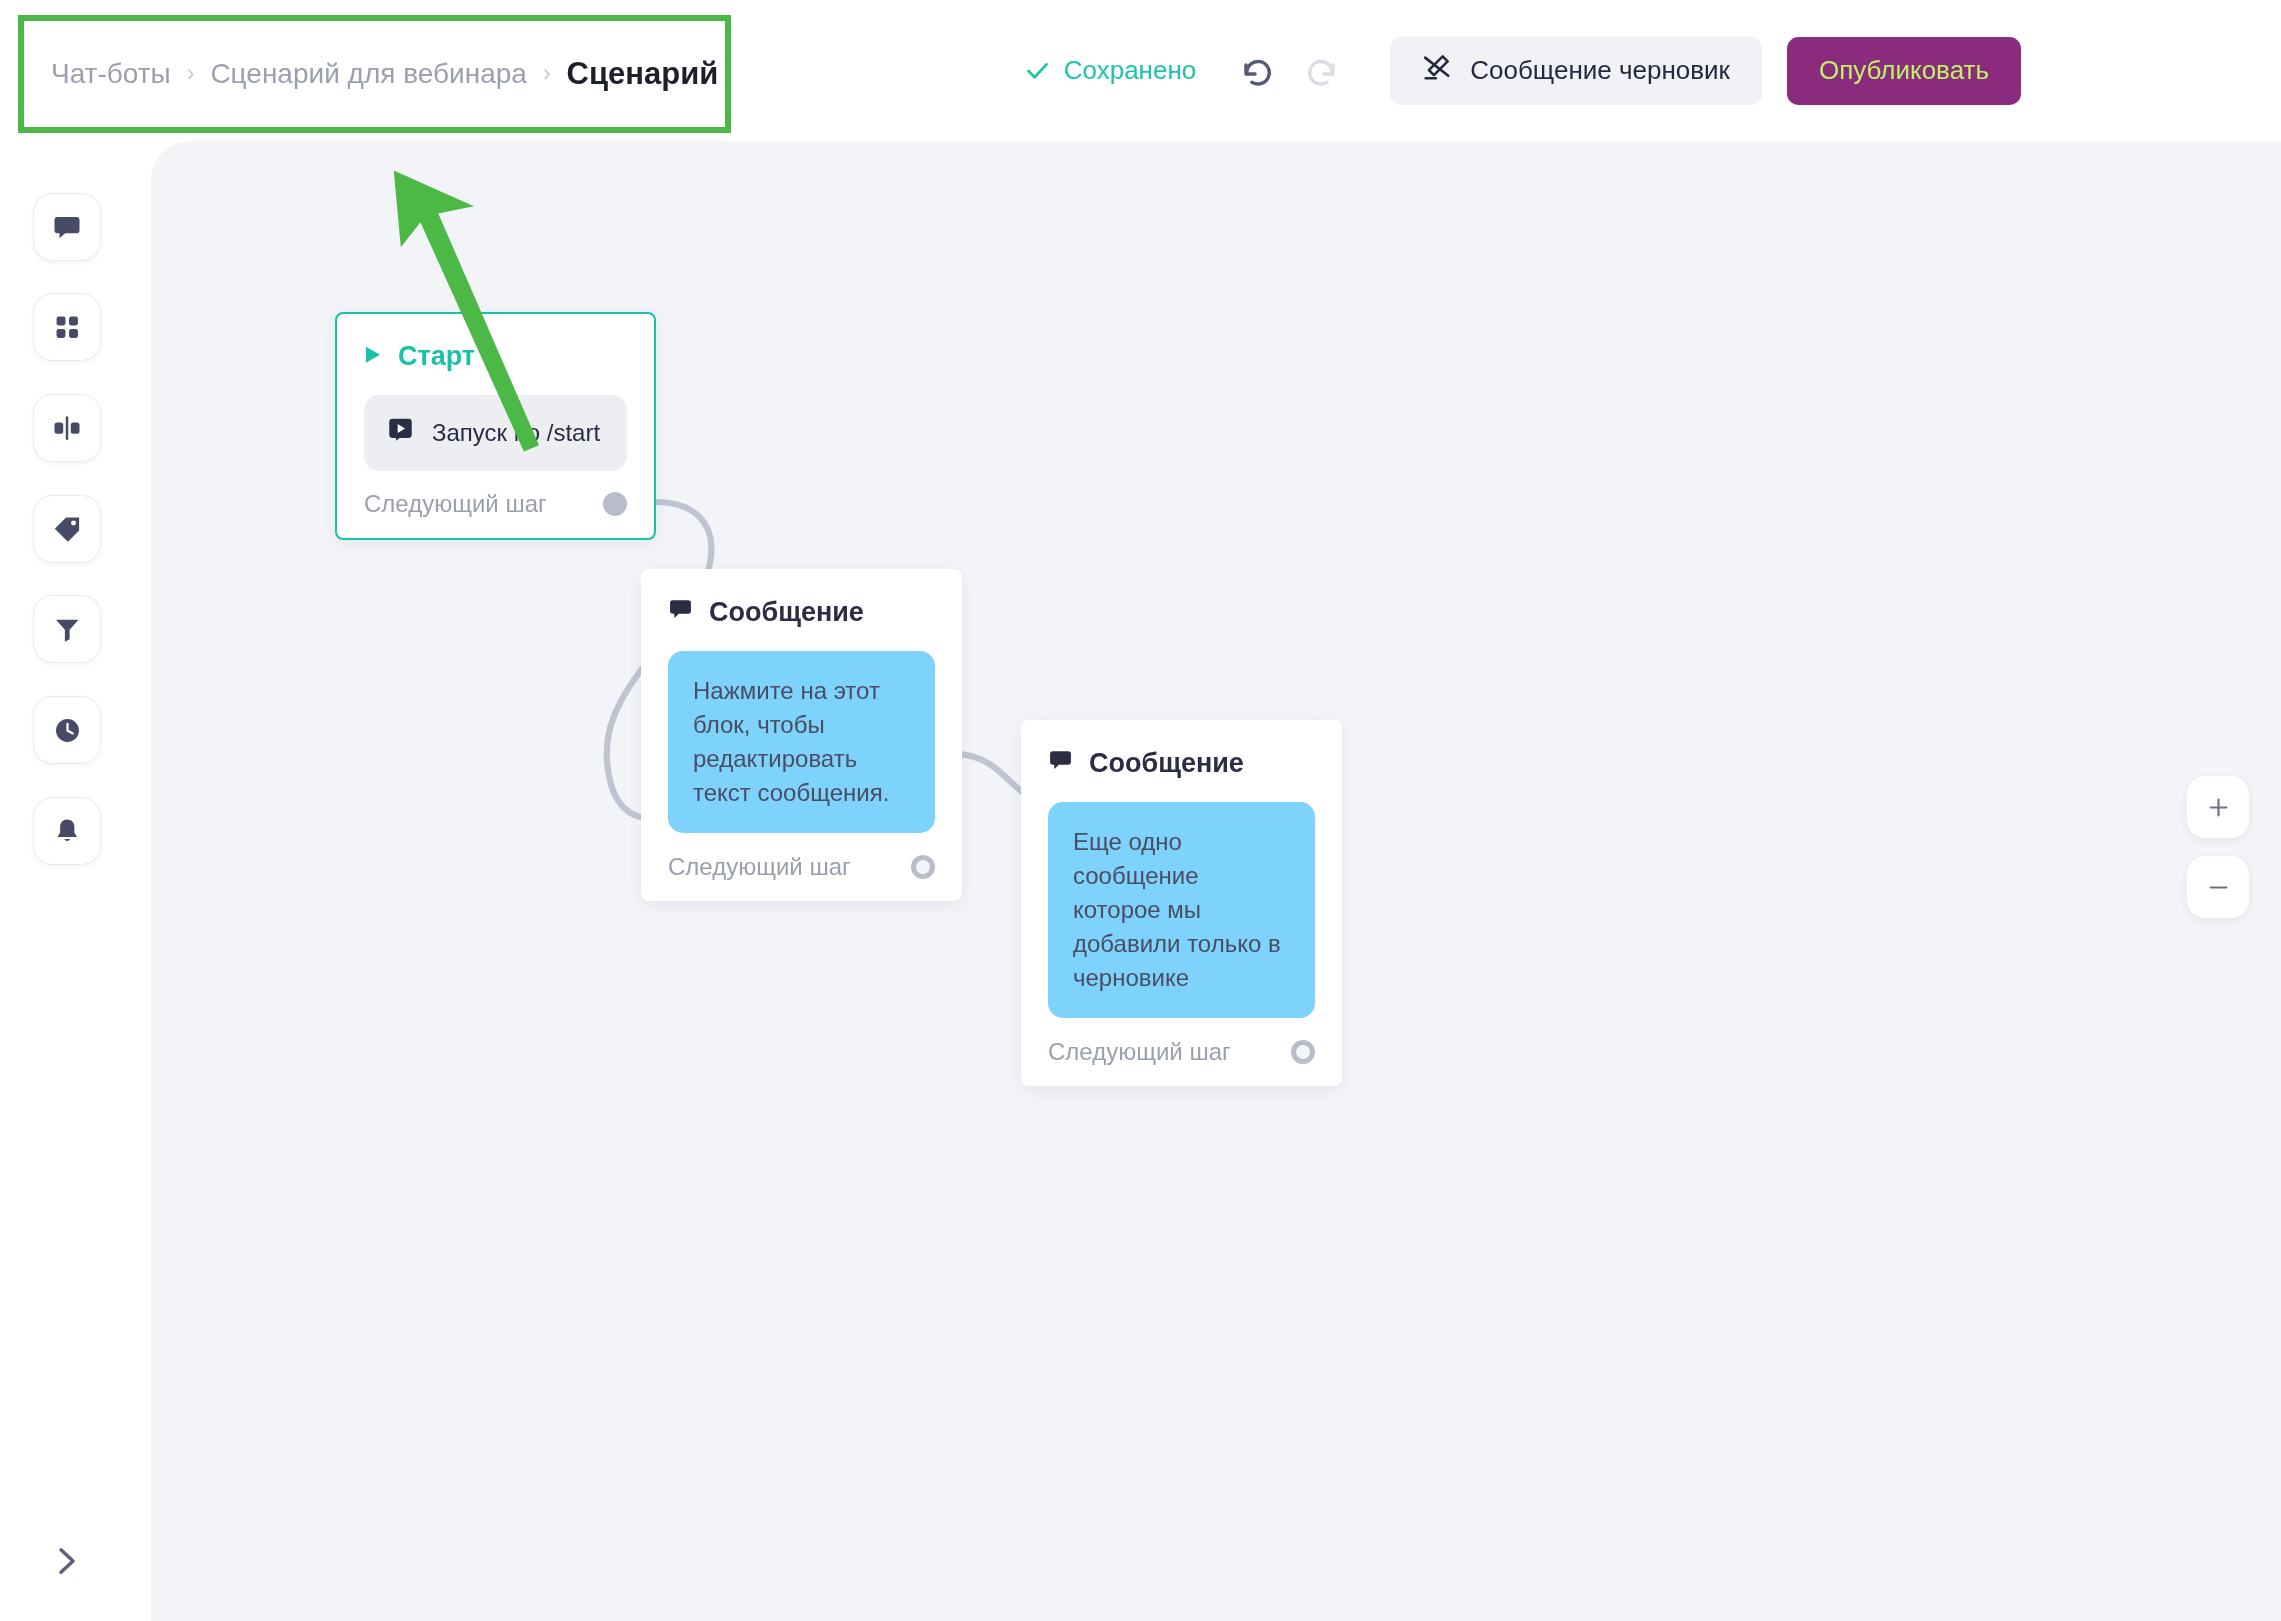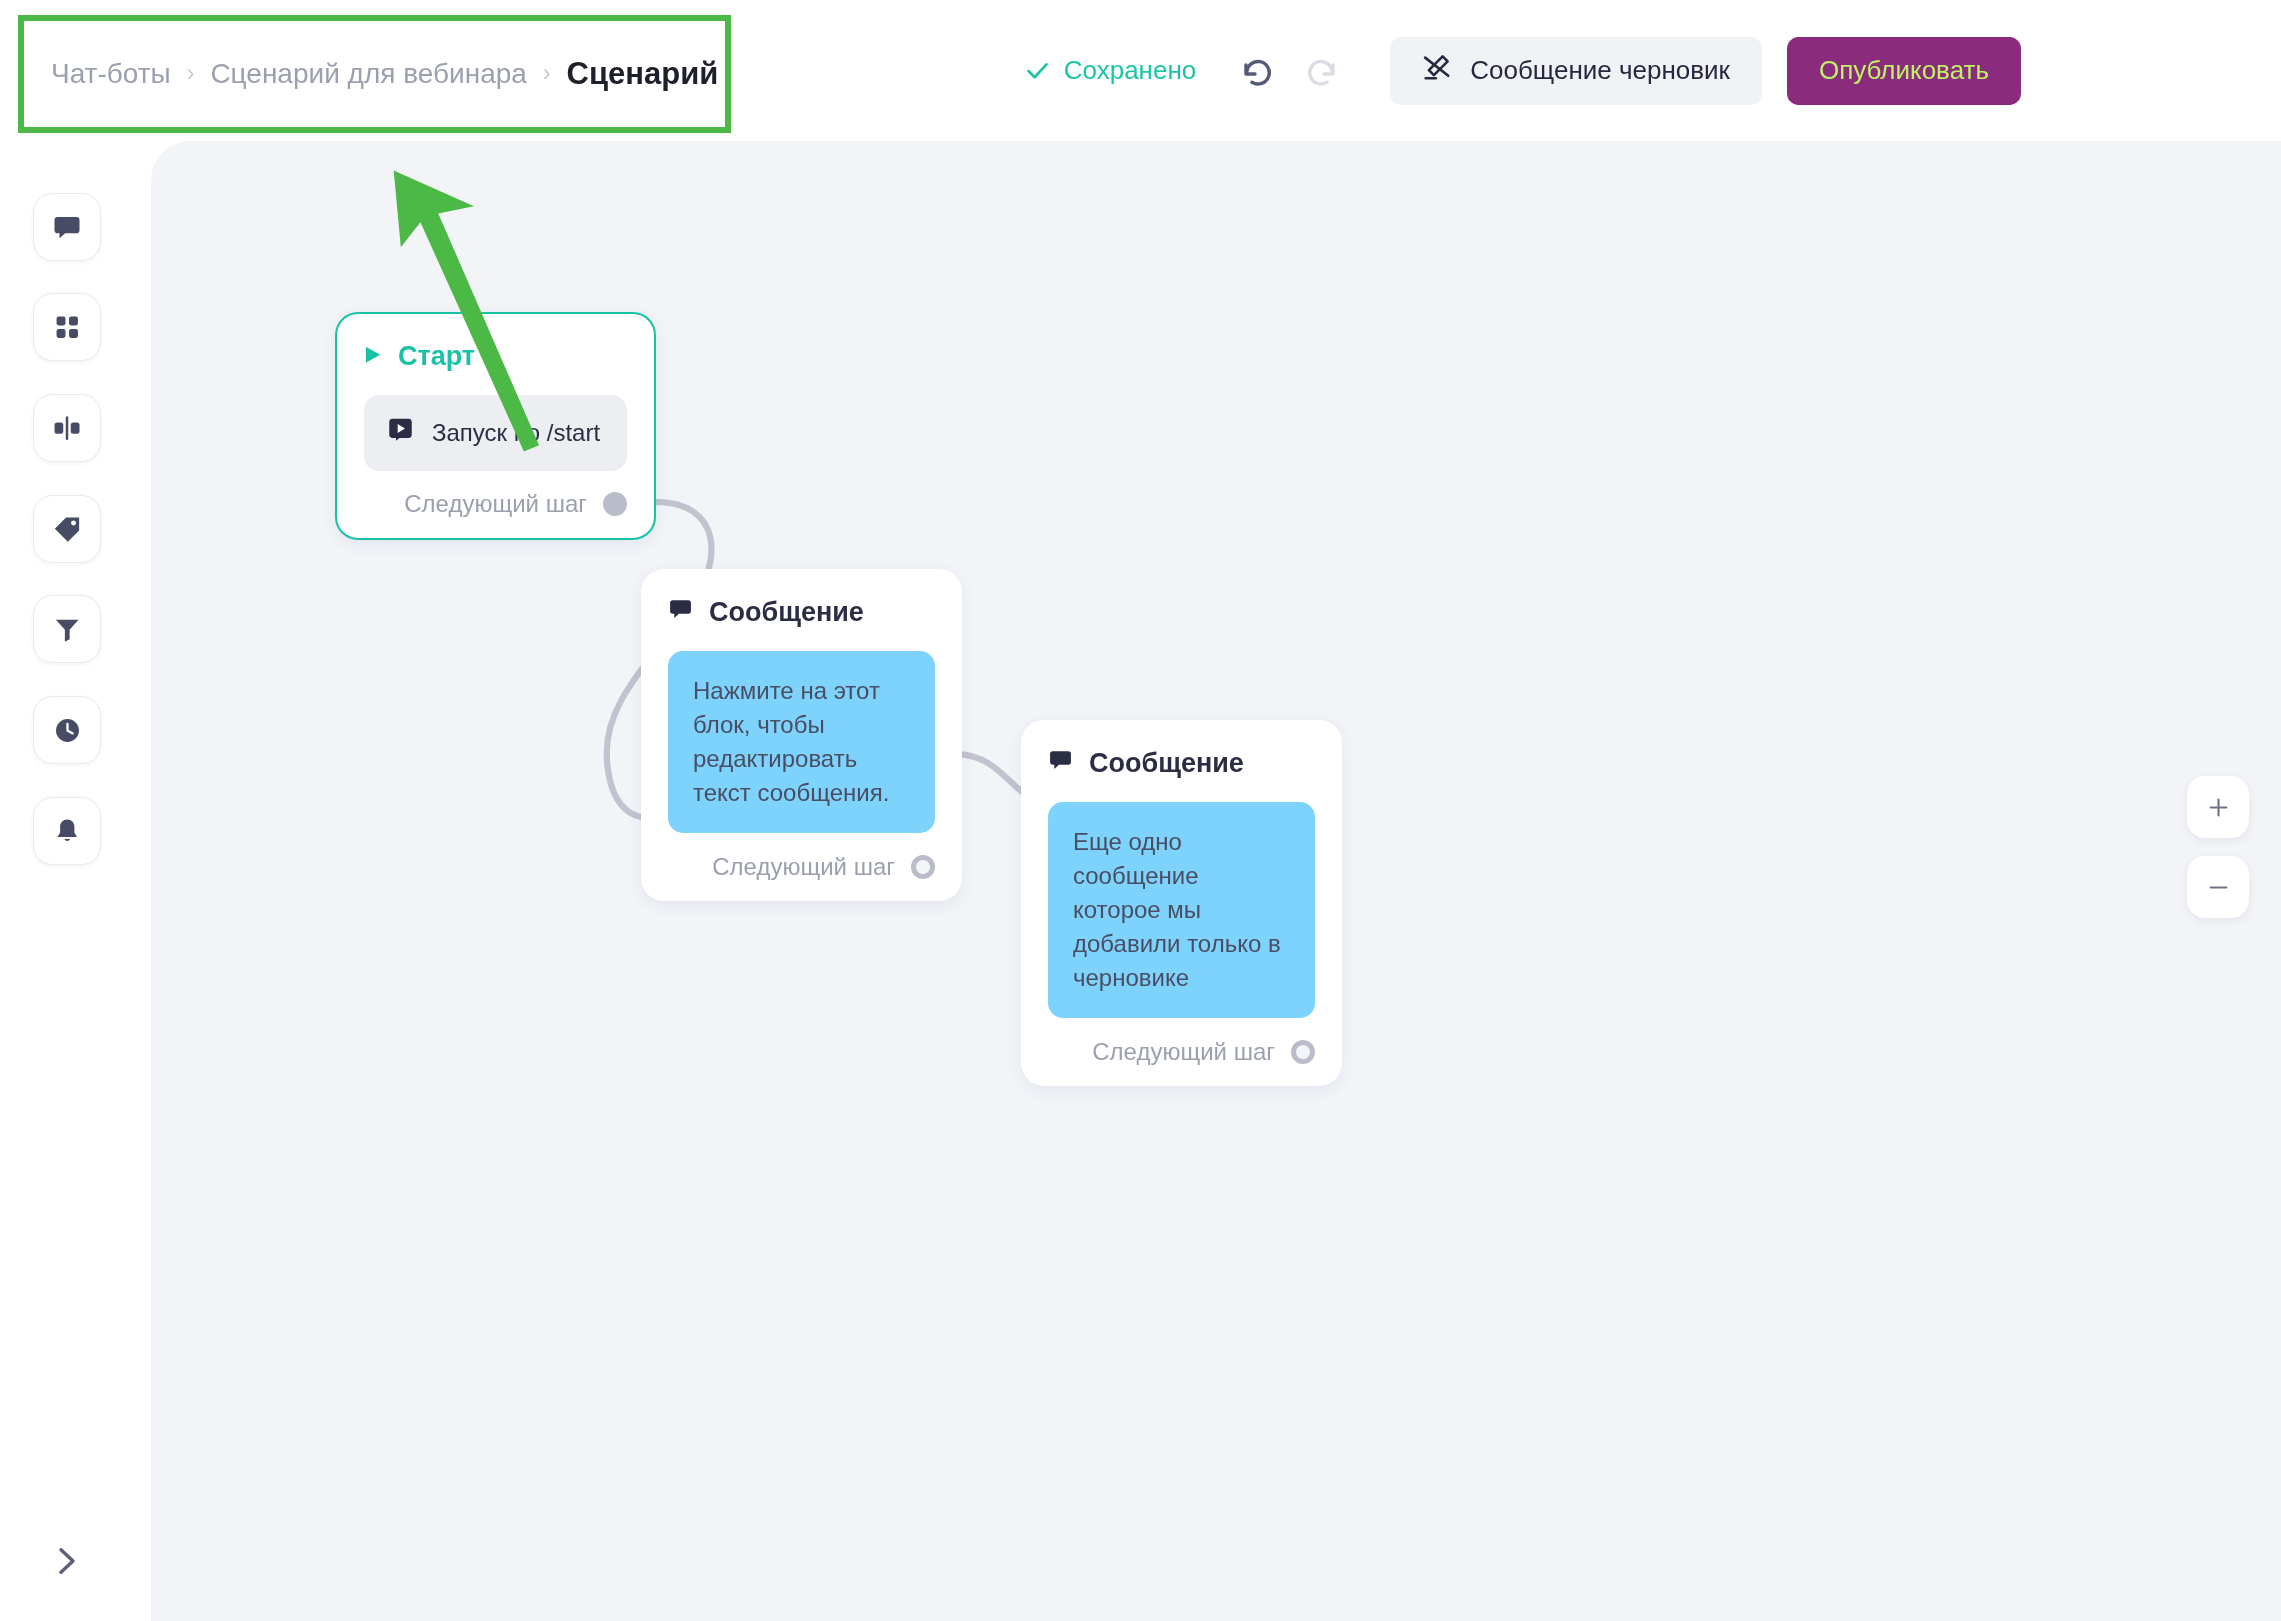--- a/index.html
+++ b/index.html
@@ -191,21 +191,21 @@
     display: flex;
     align-items: center;
     justify-content: center;
     box-shadow: 0 2.7px 9px rgba(40,45,70,0.07);
   }
 
   
   .node {
     position: absolute;
     background: #ffffff;
-    border-radius: 23px;
+    border-radius: 8px;
     box-shadow: 0 4.5px 16px rgba(45,55,95,0.07);
     padding: 27px 27px 19.6px 27px;
     z-index: 3;
   }
   .node.start {
     border: 2.7px solid #18C2A6;
   }
   .node-head {
     display: flex;
     align-items: center;
@@ -230,21 +230,21 @@
     background: #7dd3fc;
     border-radius: 15px;
     padding: 23px 25px;
     font-size: 24px;
     color: #4a4d63;
     line-height: 1.42;
   }
   .next-row {
     display: flex;
     align-items: center;
-    justify-content: flex-end;
+    justify-content: space-between;
     gap: 16px;
     margin-top: 19.6px;
     font-size: 24px;
     color: #9aa0ae;
     white-space: nowrap;
   }
   .dot-filled {
     width: 24px; height: 24px;
     border-radius: 50%;
     background: #B9BDC9;

